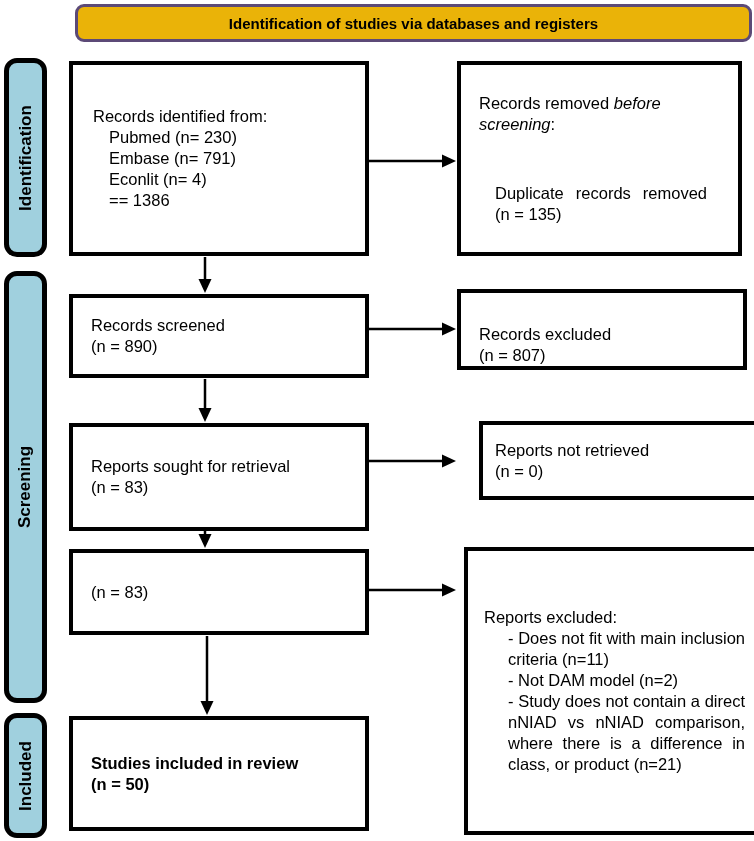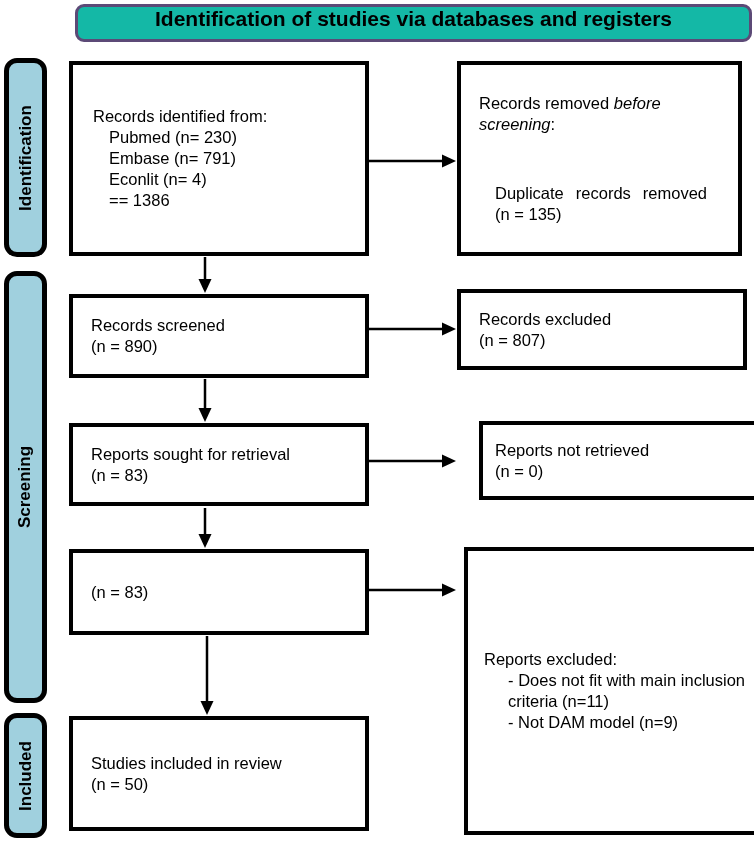--- a/index.html
+++ b/index.html
@@ -9,27 +9,27 @@
     height: 841px;
     background: #ffffff;
     font-family: "Liberation Sans", sans-serif;
     color: #000000;
     overflow: hidden;
   }
   .header {
     position: absolute;
     left: 75px; top: 4px;
     width: 677px; height: 38px;
-    background: #14b8a6;
+    background: #eab308;
     border: 3px solid #5C4A77;
     border-radius: 9px;
     box-sizing: border-box;
-    display: flex; justify-content: center;
+    display: flex; align-items: center; justify-content: center;
     font-weight: bold;
-    font-size: 21px;
+    font-size: 15px;
   }
   .stage {
     position: absolute;
     left: 4px;
     width: 43px;
     background: #A0D0DE;
     border: 5px solid #000000;
     border-radius: 13px;
     box-sizing: border-box;
     display: flex; align-items: center; justify-content: center;
@@ -53,26 +53,26 @@
     line-height: 21px;
   }
   .box .line { display: block; }
   .indent { margin-left: 16px; }
   .indent-sm { margin-left: 24px; }
   .just { text-align: justify; }
   .ital { font-style: italic; }
   .box-records-identified { left: 69px; top: 61px;  width: 300px; height: 195px; padding-left: 20px; padding-right: 10px; }
   .box-records-removed    { left: 457px; top: 61px; width: 285px; height: 195px; padding-left: 18px; padding-right: 14px; gap: 48px; }
   .box-records-screened   { left: 69px; top: 294px; width: 300px; height: 84px;  padding-left: 18px; padding-right: 10px; }
-  .box-records-excluded   { left: 457px; top: 289px; width: 290px; height: 81px; padding-left: 18px; padding-right: 10px; }
-  .box-reports-sought     { left: 69px; top: 423px; width: 300px; height: 83px;  padding-left: 18px; padding-right: 10px; }
+  .box-records-excluded   { left: 457px; top: 289px; width: 290px; height: 81px; padding-left: 18px; padding-right: 10px; justify-content: flex-end; }
+  .box-reports-sought     { left: 69px; top: 423px; width: 300px; height: 108px;  padding-left: 18px; padding-right: 10px; }
   .box-reports-not-retrieved { left: 479px; top: 421px; width: 290px; height: 79px; padding-left: 12px; padding-right: 10px; }
   .box-reports-assessed   { left: 69px; top: 549px; width: 300px; height: 86px;  padding-left: 18px; padding-right: 10px; }
   .box-reports-excluded   { left: 464px; top: 547px; width: 295px; height: 288px; padding-left: 16px; padding-right: 10px; }
-  .box-studies-included   { left: 69px; top: 716px; width: 300px; height: 115px; padding-left: 18px; padding-right: 10px; }
+  .box-studies-included   { left: 69px; top: 716px; width: 300px; height: 115px; padding-left: 18px; padding-right: 10px; font-weight: bold; }
   .wrap-narrow { width: 235px; }
   .arrow-layer {
     position: absolute; left: 0; top: 0;
     width: 754px; height: 841px;
     pointer-events: none;
   }
 </style>
 </head>
 <body>
 
@@ -160,21 +160,22 @@
     <span class="line">(n = 0)</span>
   </div>
 
   <div class="box box-reports-assessed">
     <span class="line">(n = 83)</span>
   </div>
 
   <div class="box box-reports-excluded">
     <span class="line">Reports excluded:</span>
     <span class="line indent-sm just">- Does not fit with main inclusion criteria (n=11)</span>
-    <span class="line indent-sm just">- Not DAM model (n=9)</span>
+    <span class="line indent-sm just">- Not DAM model (n=2)</span>
+    <span class="line indent-sm just">- Study does not contain a direct nNIAD vs nNIAD comparison, where there is a difference in class, or product (n=21)</span>
   </div>
 
   <div class="box box-studies-included">
     <span class="line">Studies included in review</span>
     <span class="line">(n = 50)</span>
   </div>
 
 </div>
 
 </body></html>

